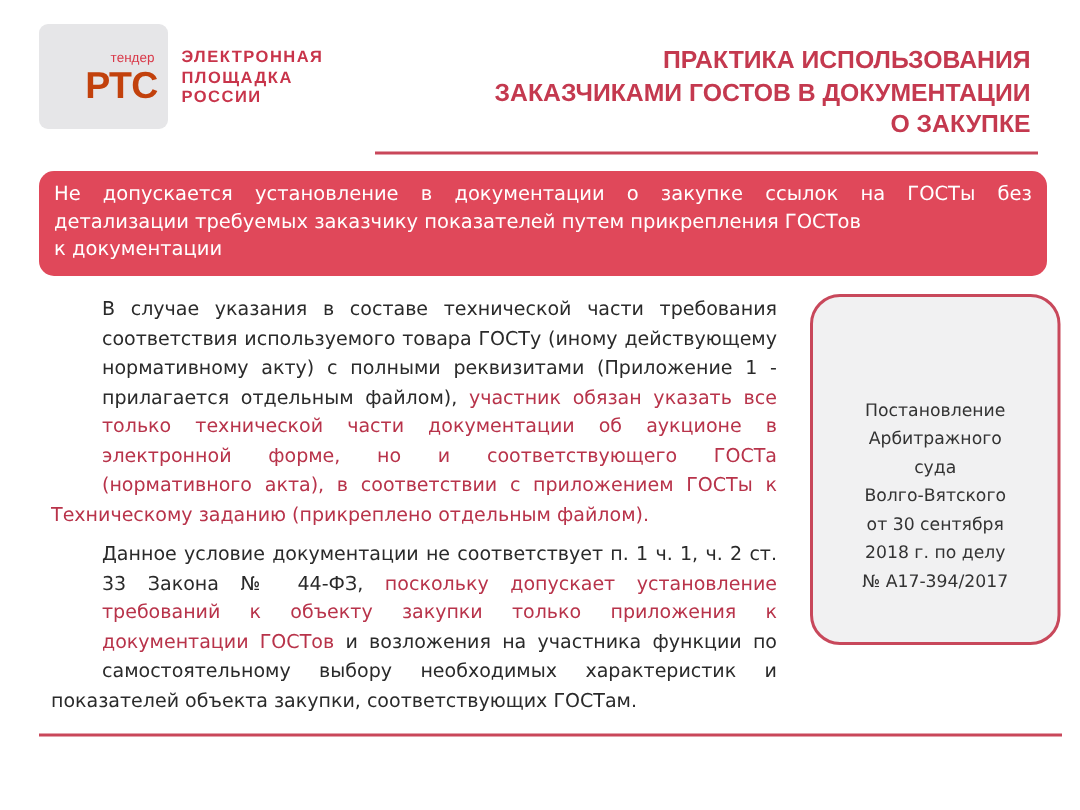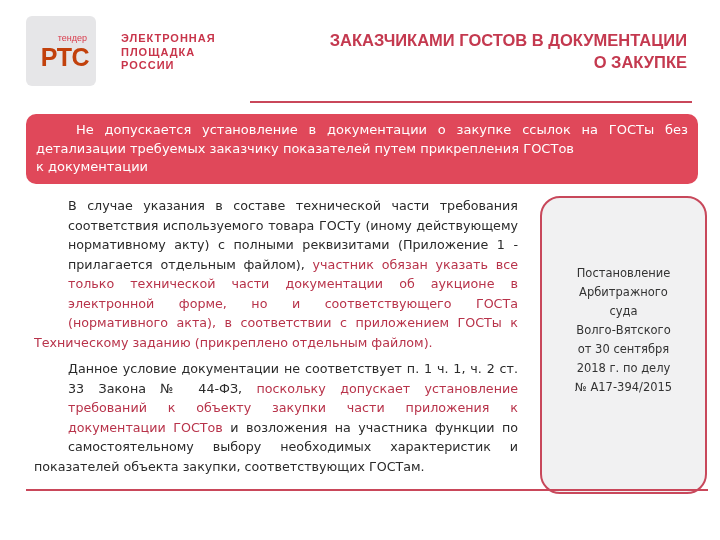--- a/index.html
+++ b/index.html
@@ -1,20 +1,20 @@
 <!DOCTYPE html>
 <html><head>
   <meta charset="utf-8">
   <style>
     * { box-sizing: border-box; margin: 0; padding: 0; }
     html, body { width: 720px; height: 540px; background: #ffffff; overflow: hidden; }
     body { position: relative; font-family: "DejaVu Sans", sans-serif; color: #2a2a2a; }
 
     .logo-box {
-      position: absolute; left: 26px; top: 16px; width: 70px; height: 70px;
+      position: absolute; left: 26px; top: 16px; width: 86px; height: 70px;
       background: #e6e6e8; border-radius: 6px;
     }
     .logo-tender {
       position: absolute; right: 9px; top: 17px; font-size: 9px; color: #d93a4a;
       font-family: "Liberation Sans", sans-serif;
     }
     .logo-rtc {
       position: absolute; right: 7px; top: 27px; font-size: 25px; font-weight: bold; color: #c2410c;
       font-family: "Liberation Sans", sans-serif; letter-spacing: -0.5px; text-align: center;
     }
@@ -29,33 +29,33 @@
       font-weight: bold; color: #c4394f;
     }
     .title-rule { position: absolute; left: 250px; top: 101px; width: 442px; height: 2px; background: #c9475a; }
 
     .banner {
       position: absolute; left: 26px; top: 114px; width: 672px; height: 70px;
       background: #e0485a; border-radius: 10px; color: #ffffff;
       padding: 7px 10px; font-size: 13px; line-height: 18.5px; font-family: "DejaVu Sans", sans-serif;
     }
     .banner .line { display: block; }
-    .justify-line { text-align: justify; text-align-last: justify; margin-left: 40px; }
+    .justify-line { text-align: justify; text-align-last: justify; }
 
     .body-text {
       position: absolute; left: 34px; top: 196px; width: 484px;
       font-size: 12.7px; line-height: 19.5px; color: #2a2a2a;
     }
     .body-text .l { display: block; white-space: nowrap; overflow: hidden; }
     .body-text .j { text-align: justify; text-align-last: justify; white-space: normal; margin-left: 34px; }
     .hl { color: #b8334a; }
     .para2 { margin-top: 7px; }
 
     .side-card {
-      position: absolute; left: 540px; top: 196px; width: 167px; height: 298px;
+      position: absolute; left: 540px; top: 196px; width: 167px; height: 234px;
       background: #f1f1f2; border: 2px solid #c8485b; border-radius: 20px;
     }
     .side-text {
       position: absolute; left: 0; right: 0; top: 66px; text-align: center;
       font-size: 11.5px; line-height: 19px; color: #333333;
     }
     .side-text span { display: block; }
 
     .bottom-rule { position: absolute; left: 26px; top: 489px; width: 682px; height: 2px; background: #c9475a; }
   </style>
@@ -66,20 +66,21 @@
   <span class="logo-tender">тендер</span>
   <span class="logo-rtc">РТС</span>
 </div>
 <div class="logo-text">
   <div>ЭЛЕКТРОННАЯ</div>
   <div>ПЛОЩАДКА</div>
   <div>РОССИИ</div>
 </div>
 
 <div class="title">
+  <div>ПРАКТИКА ИСПОЛЬЗОВАНИЯ</div>
   <div>ЗАКАЗЧИКАМИ ГОСТОВ В ДОКУМЕНТАЦИИ</div>
   <div>О ЗАКУПКЕ</div>
 </div>
 <div class="title-rule"></div>
 
 <div class="banner">
   <span class="line justify-line">Не допускается установление в документации о закупке ссылок на ГОСТы без</span>
   <span class="line">детализации требуемых заказчику показателей путем прикрепления ГОСТов</span>
   <span class="line">к документации</span>
 </div>
@@ -91,32 +92,32 @@
     <span class="l j">нормативному акту) с полными реквизитами (Приложение 1 -</span>
     <span class="l j"><span>прилагается отдельным файлом),</span> <span class="hl">участник обязан указать все</span></span>
     <span class="l j hl">только технической части документации об аукционе в</span>
     <span class="l j hl">электронной форме, но и соответствующего ГОСТа</span>
     <span class="l j hl">(нормативного акта), в соответствии с приложением ГОСТы к</span>
     <span class="l hl">Техническому заданию (прикреплено отдельным файлом).</span>
   </div>
   <div class="para2">
     <span class="l j">Данное условие документации не соответствует п. 1 ч. 1, ч. 2 ст.</span>
     <span class="l j"><span>33 Закона № 44-ФЗ,</span> <span class="hl">поскольку допускает установление</span></span>
-    <span class="l j hl">требований к объекту закупки части приложения к</span>
+    <span class="l j hl">требований к объекту закупки только приложения к</span>
     <span class="l j"><span class="hl">документации ГОСТов</span> <span>и возложения на участника функции по</span></span>
     <span class="l j">самостоятельному выбору необходимых характеристик и</span>
     <span class="l">показателей объекта закупки, соответствующих ГОСТам.</span>
   </div>
 </div>
 
 <div class="side-card">
   <div class="side-text">
     <span>Постановление</span>
     <span>Арбитражного</span>
     <span>суда</span>
     <span>Волго-Вятского</span>
     <span>от 30 сентября</span>
     <span>2018 г. по делу</span>
-    <span>№ А17-394/2015</span>
+    <span>№ А17-394/2017</span>
   </div>
 </div>
 
 <div class="bottom-rule"></div>
 
 </body></html>

